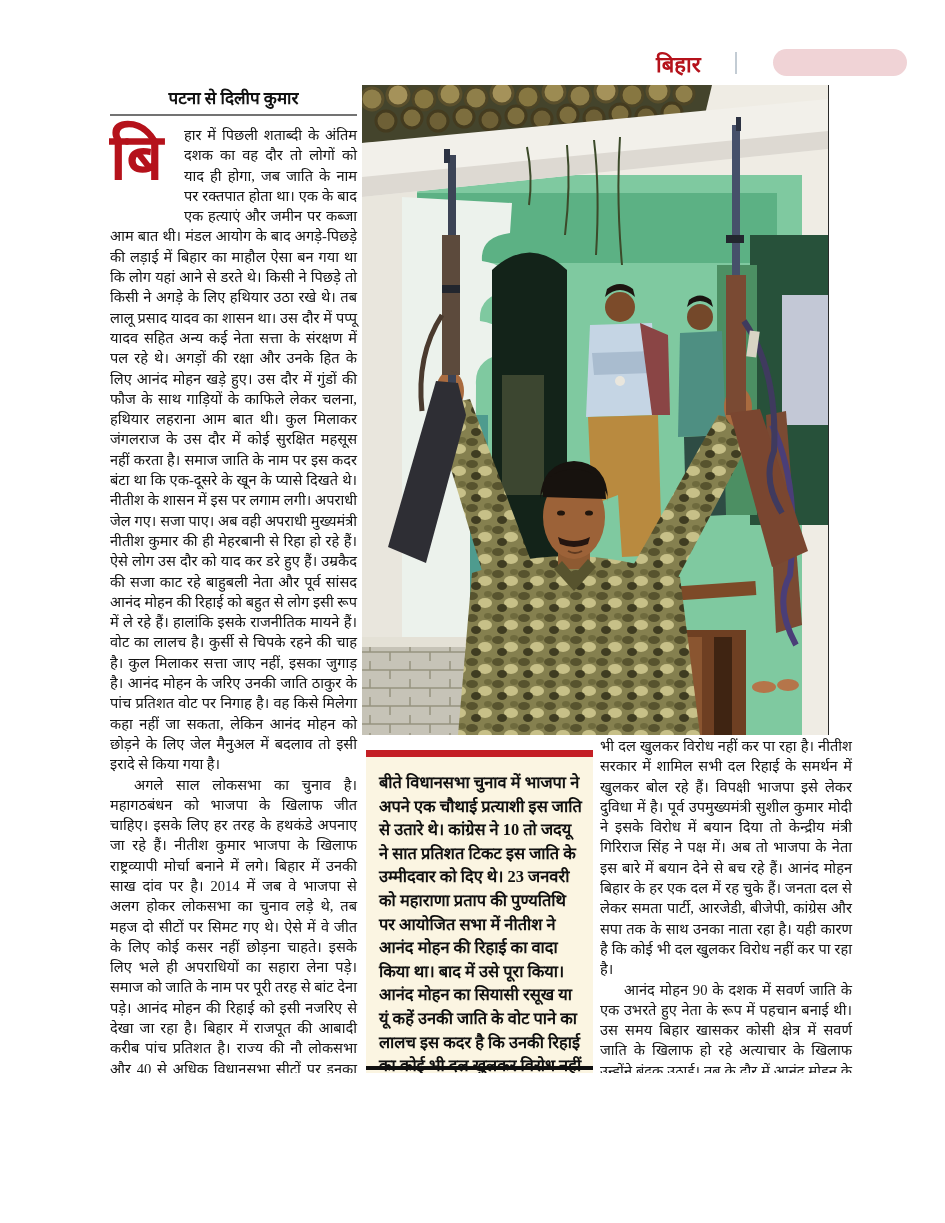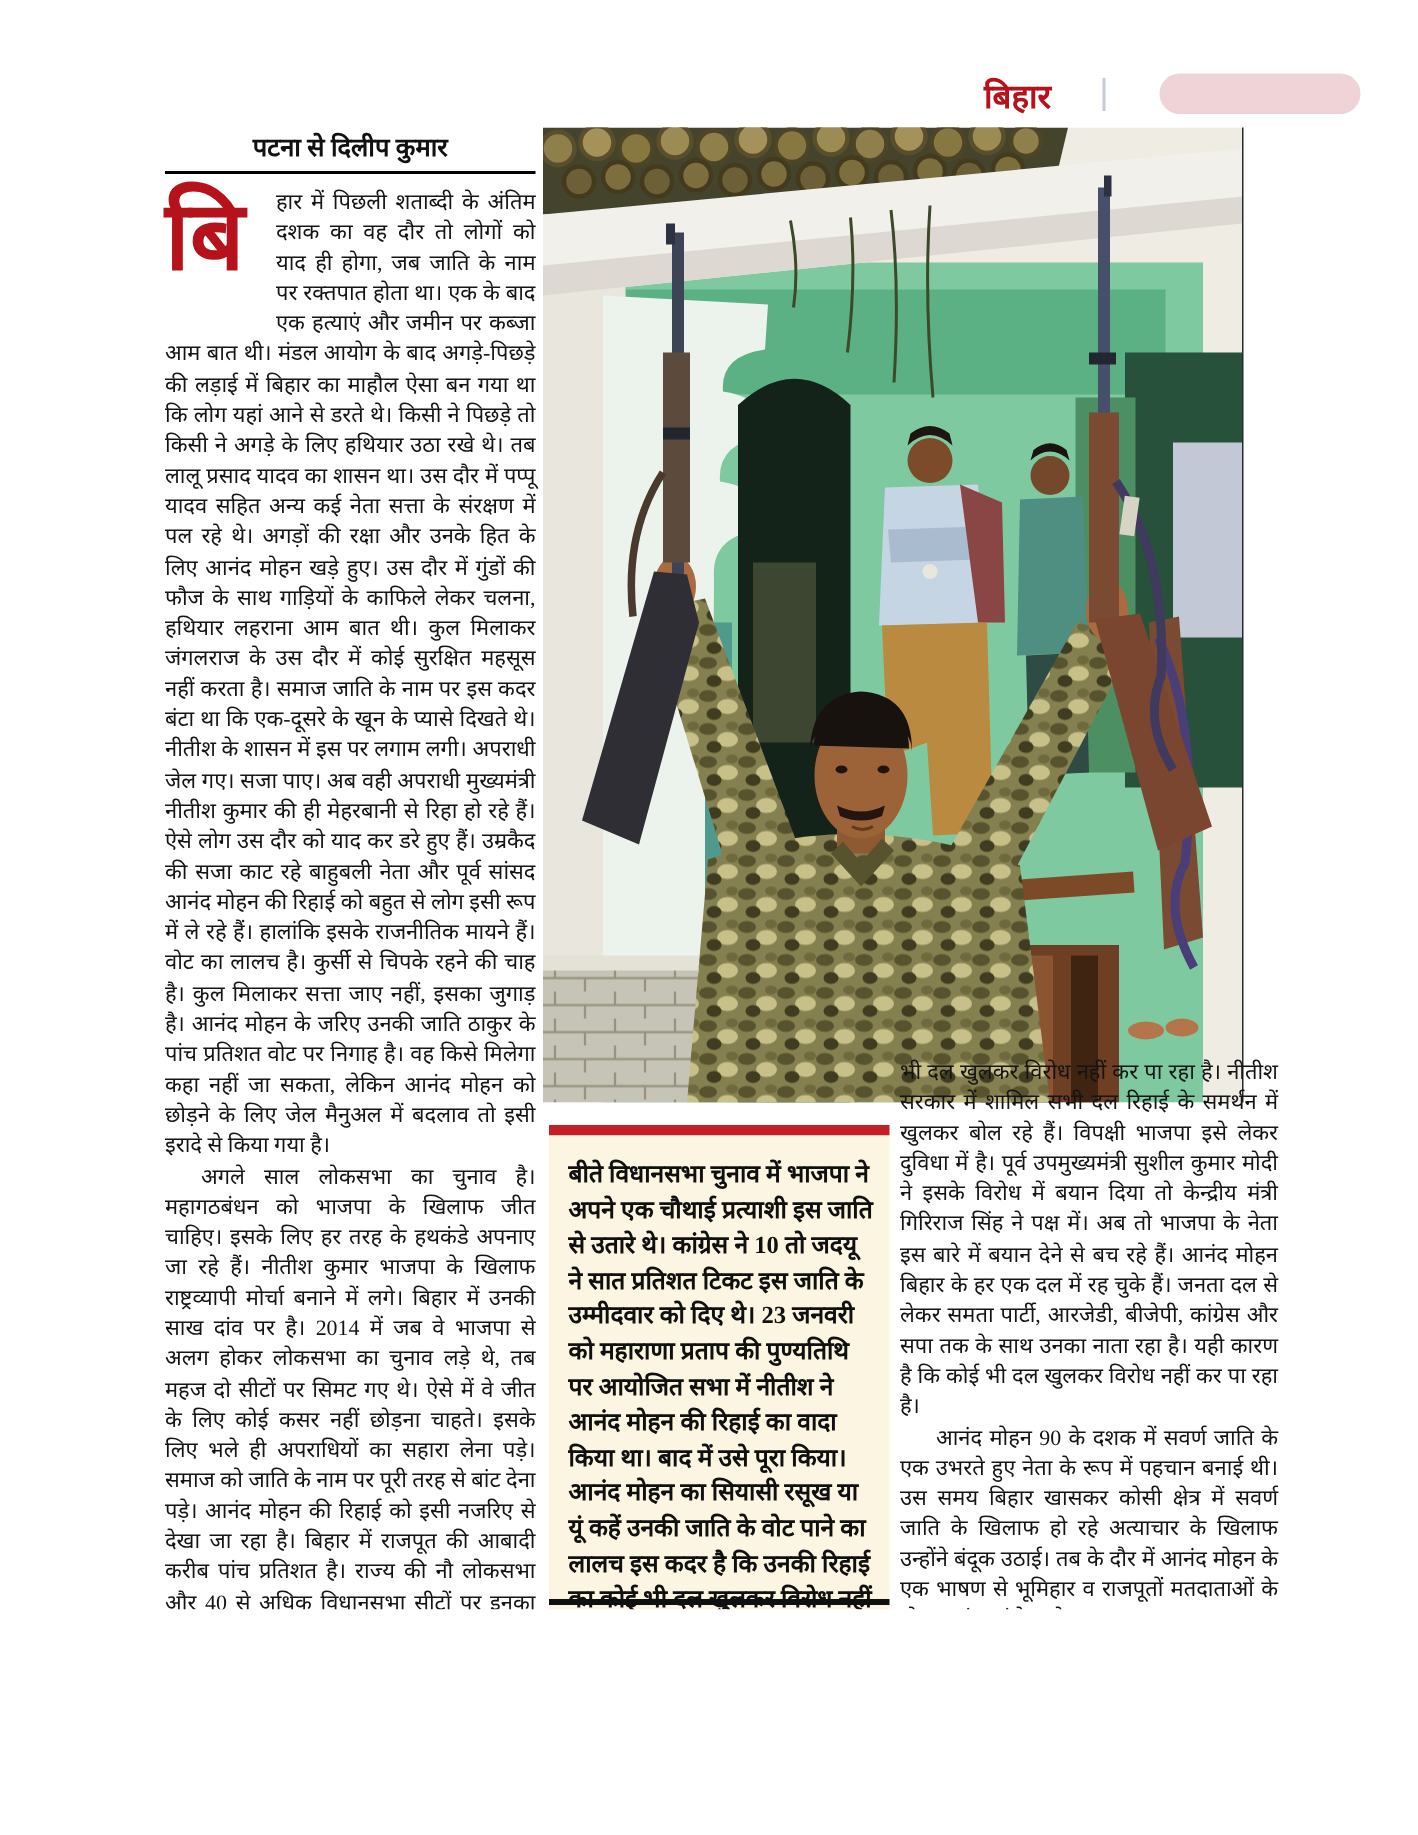--- a/index.html
+++ b/index.html
@@ -5,37 +5,37 @@
   html,body{margin:0;padding:0;background:#ffffff;}
   .page{position:relative;width:945px;height:1073px;background:#ffffff;overflow:hidden;
         font-family:"Liberation Serif","DejaVu Serif",serif;color:#1a1a1a;}
   
   .section-label{position:absolute;left:656px;top:48px;font-size:22px;font-weight:bold;color:#b5121b;}
   .header-divider{position:absolute;left:735px;top:52px;width:2px;height:22px;background:#c3ccd4;}
   .header-pill{position:absolute;left:773px;top:49px;width:134px;height:27px;border-radius:14px;background:#f0d3d6;}
   
   .col1{position:absolute;left:110px;top:86px;width:247px;}
   .byline{font-size:17px;font-weight:bold;text-align:center;color:#111;
-          padding-bottom:5px;border-bottom:2px solid #000000;margin-bottom:9px;}
+          padding-bottom:5px;border-bottom:2px solid #737373;margin-bottom:9px;}
   .bodytext{font-size:14.6px;line-height:20.3px;text-align:justify;color:#141414;}
   .bodytext p{margin:0;}
   .bodytext p.indent{text-indent:24px;}
   .dropcap{float:left;color:#b5121b;font-weight:bold;font-size:64px;line-height:58px;
            width:66px;height:78px;margin:4px 8px 0 0;text-align:left;}
   
   .photo{position:absolute;left:362px;top:85px;width:466px;height:650px;border-right:1px solid #2a2a2a;}
   
   .quote-box{position:absolute;left:366px;top:750px;width:227px;}
   .quote-bar{height:7px;background:#c41f25;}
   .quote-body{background:#fbf5e2;padding:14px 11px 16px 13px;font-size:16.4px;line-height:23.6px;
               font-weight:bold;color:#101010;text-align:left;}
   .col2-divider{position:absolute;left:366px;top:1066px;width:227px;height:4px;background:#101010;}
   .col2-cont{position:absolute;left:362px;top:1076px;width:236px;}
   
-  .col3{position:absolute;left:600px;top:705px;width:252px;}
+  .col3{position:absolute;left:600px;top:736px;width:252px;}
   
   .footer-rule{position:absolute;left:108px;top:1137px;width:826px;height:2px;background:#4a4a4a;}
   .footer-date{position:absolute;left:651px;top:1147px;font-size:15px;font-weight:bold;color:#3b82f6;
                font-family:"Liberation Sans",sans-serif;padding-left:16px;}
   .footer-logo{position:absolute;left:722px;top:1148px;background:#d01b1e;color:#ffd73a;
                font-family:"Liberation Sans",sans-serif;font-size:11px;font-weight:bold;
                padding:16px 6px 3px 6px;border-radius:2px;letter-spacing:.5px;box-shadow:0 0 0 1px #8c0f12 inset;}
   .footer-vbar{position:absolute;left:801px;top:1140px;width:4px;height:31px;background:#111;}
   .footer-page{position:absolute;left:811px;top:1135px;font-size:28px;font-weight:bold;color:#111;
                font-family:"Liberation Sans",sans-serif;letter-spacing:-1px;}

